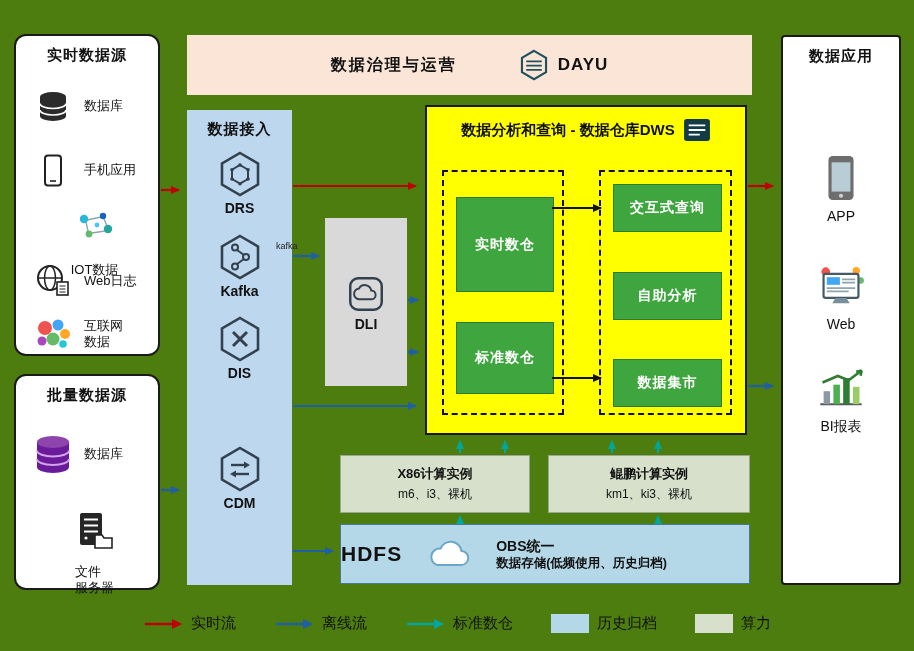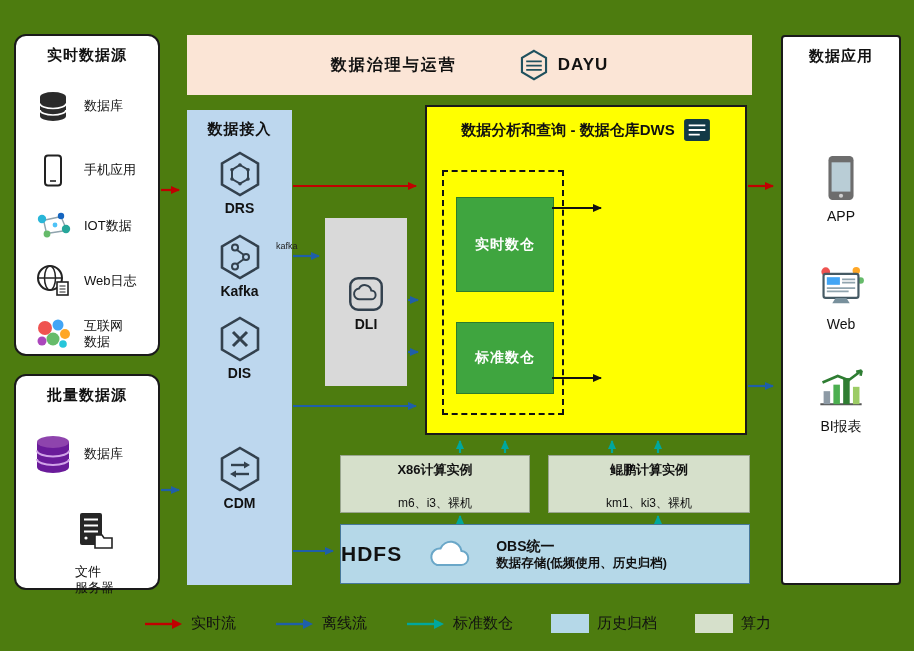--- a/index.html
+++ b/index.html
@@ -29,21 +29,21 @@
 
   
   .dws { background:#ffff00; border:2px solid #1a1a1a; }
   .dws-title-row { display:flex; align-items:center; justify-content:center; gap:8px; padding-top:11px; }
   .dws-title { font-weight:bold; font-size:15px; }
   .dashed-group { position:absolute; border:2px dashed #111; }
   .green-box { position:absolute; background:#3fa53f; border:1px solid #2d7c2d; color:#fff; font-weight:bold; font-size:14px;
                display:flex; align-items:center; justify-content:center; letter-spacing:1px; }
 
   
-  .compute-box { background:#d6e0cb; border:1px solid #9aa68f; display:flex; flex-direction:column; align-items:center; justify-content:flex-end; gap:16px; }
+  .compute-box { background:#d6e0cb; border:1px solid #9aa68f; display:flex; flex-direction:column; align-items:center; justify-content:center; gap:3px; }
   .compute-title { font-weight:bold; font-size:13px; }
   .compute-sub { font-size:12px; }
 
   
   .storage-box { background:#b5d8e8; border:1px solid #47789a; display:flex; align-items:center; justify-content:flex-start; gap:24px; }
   .hdfs-label { font-weight:bold; font-size:21px; letter-spacing:1px; }
   .obs-text { display:flex; flex-direction:column; line-height:1.3; }
   .obs-line1 { font-weight:bold; font-size:14px; }
   .obs-line2 { font-weight:bold; font-size:12.5px; }
 
@@ -101,21 +101,21 @@
     <div class="src-item" style="top:118px;">
       <span class="src-icon">
         <svg width="20" height="33" viewBox="0 0 20 33">
           <rect x="2" y="1.5" width="16" height="30" rx="3" fill="#fff" stroke="#222" stroke-width="2"></rect>
           <line x1="7" y1="27" x2="13" y2="27" stroke="#222" stroke-width="1.6"></line>
         </svg>
       </span>
       <span class="src-label">手机应用</span>
     </div>
 
-    <div class="src-item" style="top:173px;">
+    <div class="src-item" style="top:173px;flex-direction:column;">
       <span class="src-icon">
         <svg width="40" height="34" viewBox="0 0 40 34">
           <path d="M12 11 L26 8 M29 10 L32 17 M30 22 L17 24 M11 13 L13 22" stroke="#90a4ae" stroke-width="1.4"></path>
           <circle cx="9" cy="10" r="4.2" fill="#29b6d8"></circle>
           <circle cx="28" cy="7" r="3.2" fill="#1565c0"></circle>
           <circle cx="33" cy="20" r="4.2" fill="#26a69a"></circle>
           <circle cx="14" cy="25" r="3.4" fill="#66bb6a"></circle>
           <circle cx="22" cy="16" r="2.4" fill="#4fc3f7"></circle>
         </svg>
       </span>
@@ -249,20 +249,31 @@
 
     <div class="dashed-group" style="left:15px; top:63px; width:122px; height:245px;">
       <div class="green-box" style="left:12px; top:25px; width:98px; height:95px;">
         <span>实时数仓</span>
       </div>
       <div class="green-box" style="left:12px; top:150px; width:98px; height:72px;">
         <span>标准数仓</span>
       </div>
     </div>
 
+    <div class="dashed-group" style="left:172px; top:63px; width:133px; height:245px;">
+      <div class="green-box" style="left:12px; top:12px; width:109px; height:48px;">
+        <span>交互式查询</span>
+      </div>
+      <div class="green-box" style="left:12px; top:100px; width:109px; height:48px;">
+        <span>自助分析</span>
+      </div>
+      <div class="green-box" style="left:12px; top:187px; width:109px; height:48px;">
+        <span>数据集市</span>
+      </div>
+    </div>
   </div>
 
   <div class="abs compute-box" style="left:340px; top:455px; width:190px; height:58px;">
     <span class="compute-title">X86计算实例</span>
     <span class="compute-sub">m6、i3、裸机</span>
   </div>
   <div class="abs compute-box" style="left:548px; top:455px; width:202px; height:58px;">
     <span class="compute-title">鲲鹏计算实例</span>
     <span class="compute-sub">km1、ki3、裸机</span>
   </div>

